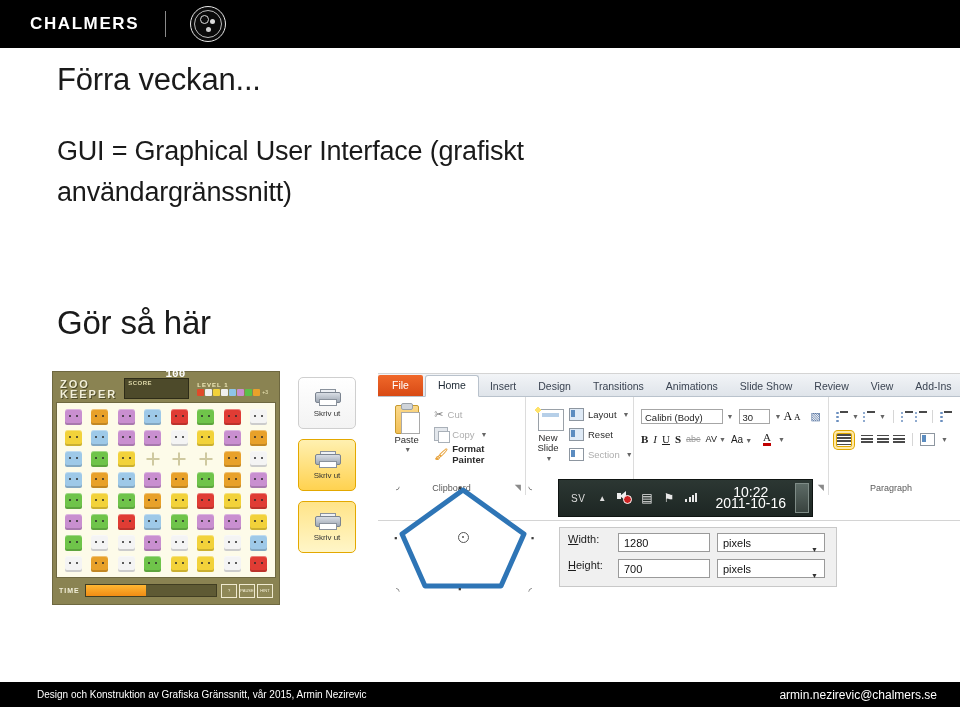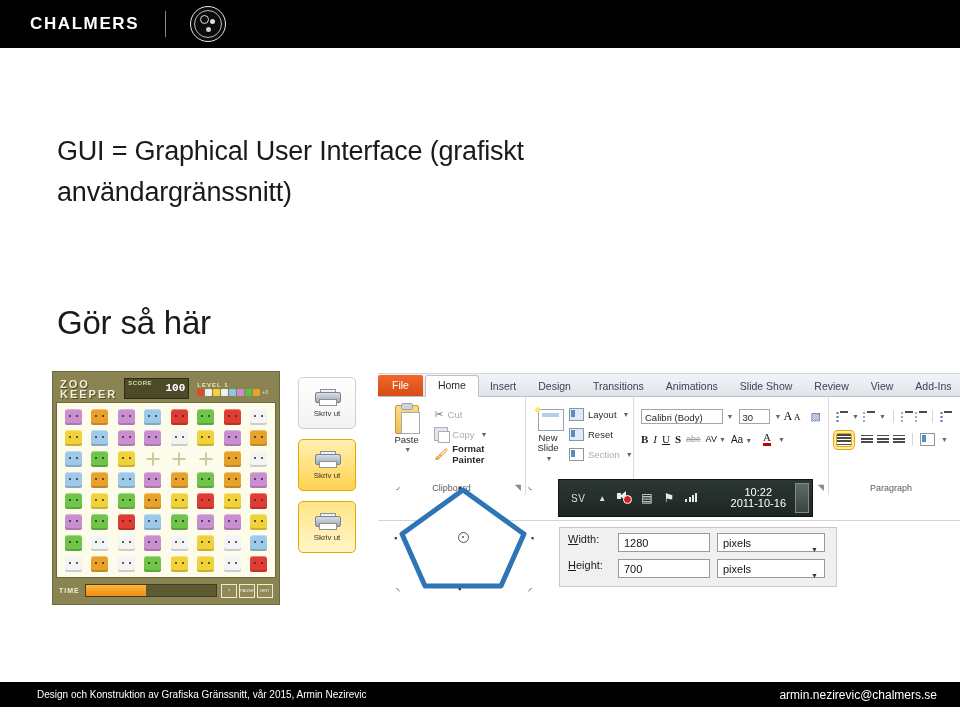--- a/index.html
+++ b/index.html
@@ -91,21 +91,21 @@
   }
   .zoo-score{
     margin-left:7px;background:#4d4a2a;border:1px solid #2e2c18;
     width:63px;height:19px;position:relative;
   }
   .zoo-score .lbl{
     position:absolute;left:3px;top:1px;font-size:6px;color:#ded8a8;
     letter-spacing:0.5px;font-weight:bold;
   }
   .zoo-score .val{
-    position:absolute;right:3px;bottom:4px;font-size:11px;color:#ffffff;
+    position:absolute;right:3px;bottom:18px;font-size:11px;color:#ffffff;
     font-weight:bold;font-family:"Liberation Mono", monospace;
   }
   .zoo-level{
     margin-left:8px;position:relative;
   }
   .zoo-level .lvl-lbl{
     font-size:6px;color:#efe9b8;font-weight:bold;letter-spacing:1px;
   }
   .lvl-icons{display:flex;gap:1px;margin-top:1px;}
   .lvl-icons i{
@@ -312,21 +312,21 @@
     border:1px solid #11period;
     border:1px solid #0f1412;
     display:flex;align-items:center;
     color:#e6e6e6;font-size:9.5px;
   }
   .tray .sv{margin-left:12px;font-size:10px;letter-spacing:0.5px;color:#dcdcdc;}
   .tray .up{margin-left:13px;font-size:8px;color:#e0e0e0;}
   .tray .ic{margin-left:11px;font-size:12px;color:#e8e8e8;}
   .tray .clock{
     margin-left:auto;margin-right:26px;text-align:center;line-height:11px;
-    font-size:11px;color:#ffffff;
+    font-size:14px;color:#ffffff;
   }
   .tray .resize{
     position:absolute;right:3px;top:3px;bottom:3px;width:12px;
     background:linear-gradient(#5d6b66,#39433f);border:1px solid #7e8b86;
   }
   .speaker{position:relative;display:inline-block;width:13px;height:11px;}
   .speaker .bdy{position:absolute;left:0;top:2px;width:4px;height:6px;background:#eee;}
   .speaker .cone{position:absolute;left:3px;top:0;width:0;height:0;
     border-top:5.5px solid transparent;border-bottom:5.5px solid transparent;border-right:6px solid #eee;}
   .speaker .mute{position:absolute;right:-2px;bottom:-2px;width:7px;height:7px;border-radius:50%;
@@ -366,20 +366,21 @@
 <body>
 
 <div class="topbar">
   <div class="chalmers-logo">CHALMERS</div>
   <div class="logo-divider"></div>
   <div class="gu-seal"></div>
 </div>
 
 <div class="slide-body">
 
+  <div class="headline">Förra veckan...</div>
   <div class="para">GUI = Graphical User Interface (grafiskt användargränssnitt)</div>
   <div class="subhead">Gör så här</div>
 
   <div class="zoo">
     <div class="zoo-head">
       <div class="zoo-logo">
         <div>ZOO</div>
         <div>KEEPER</div>
       </div>
       <div class="zoo-score">

